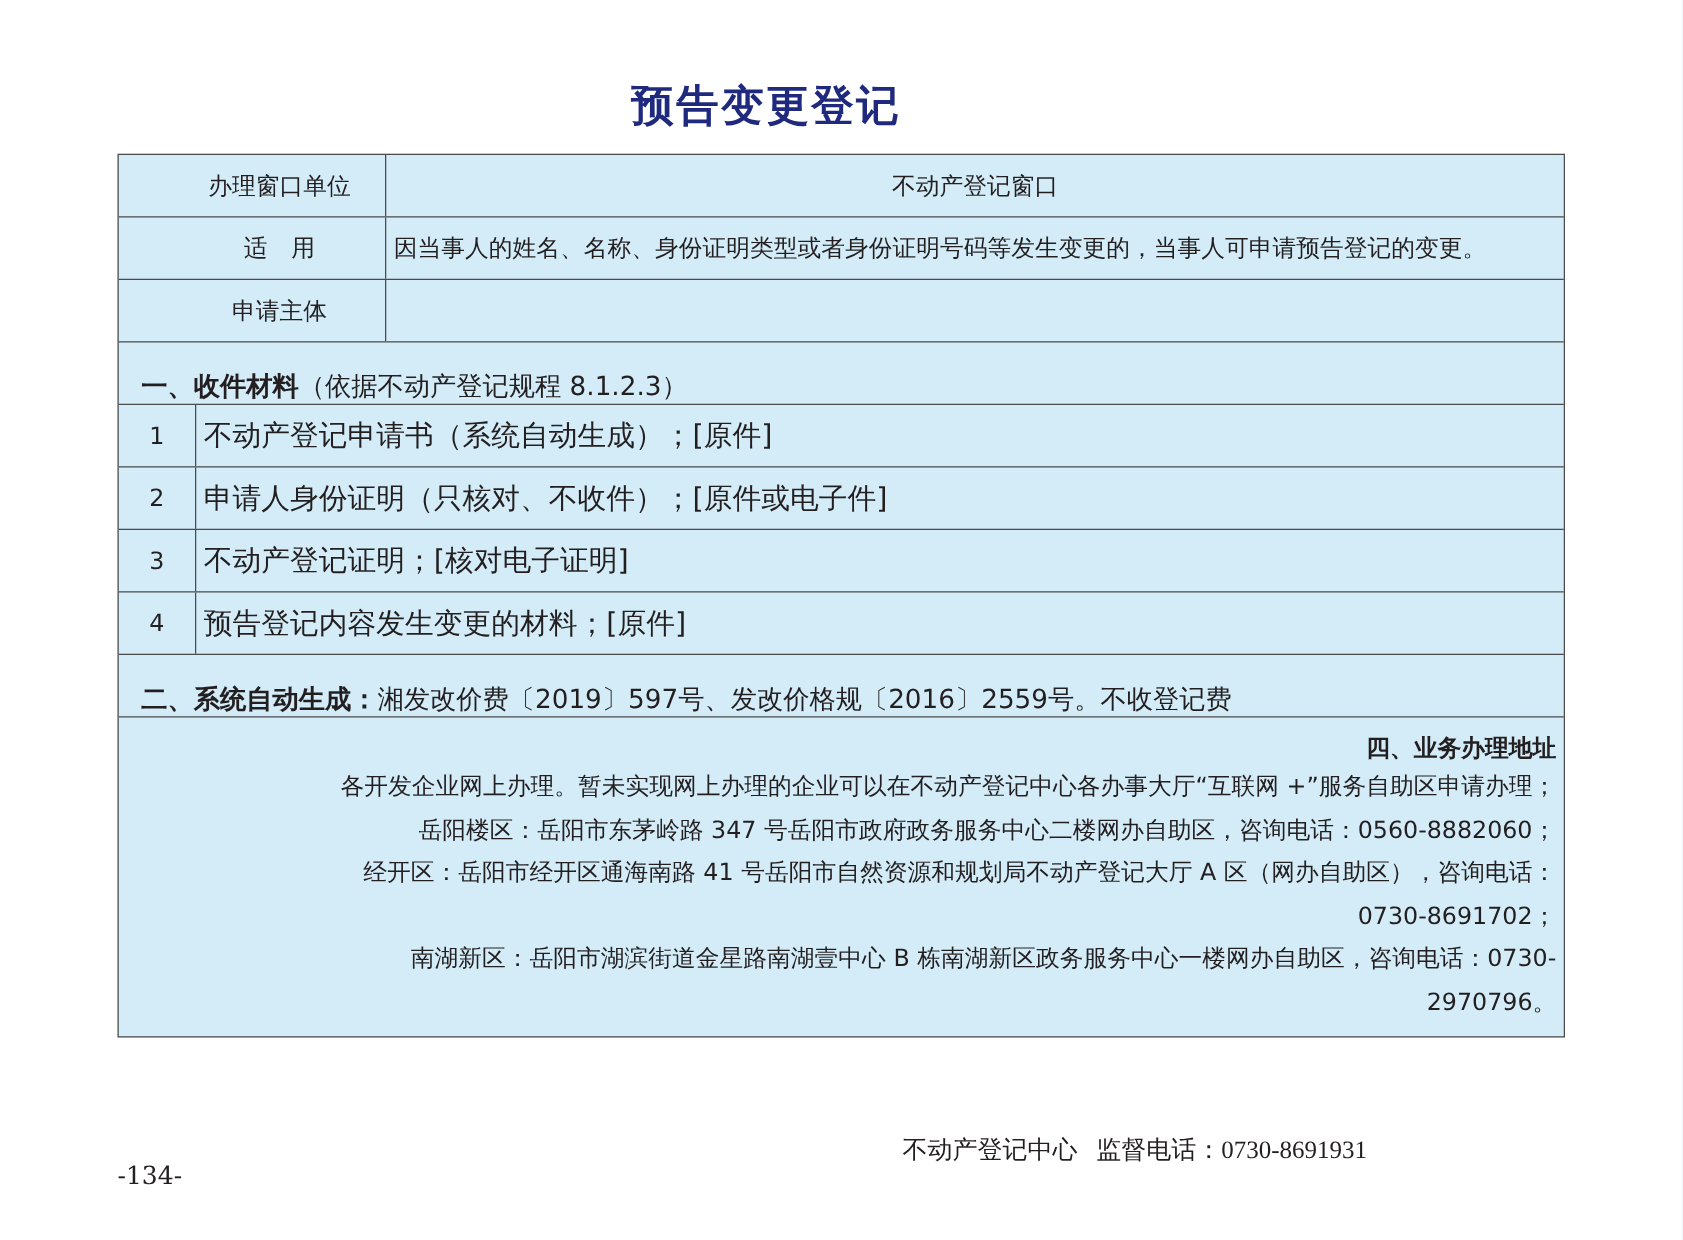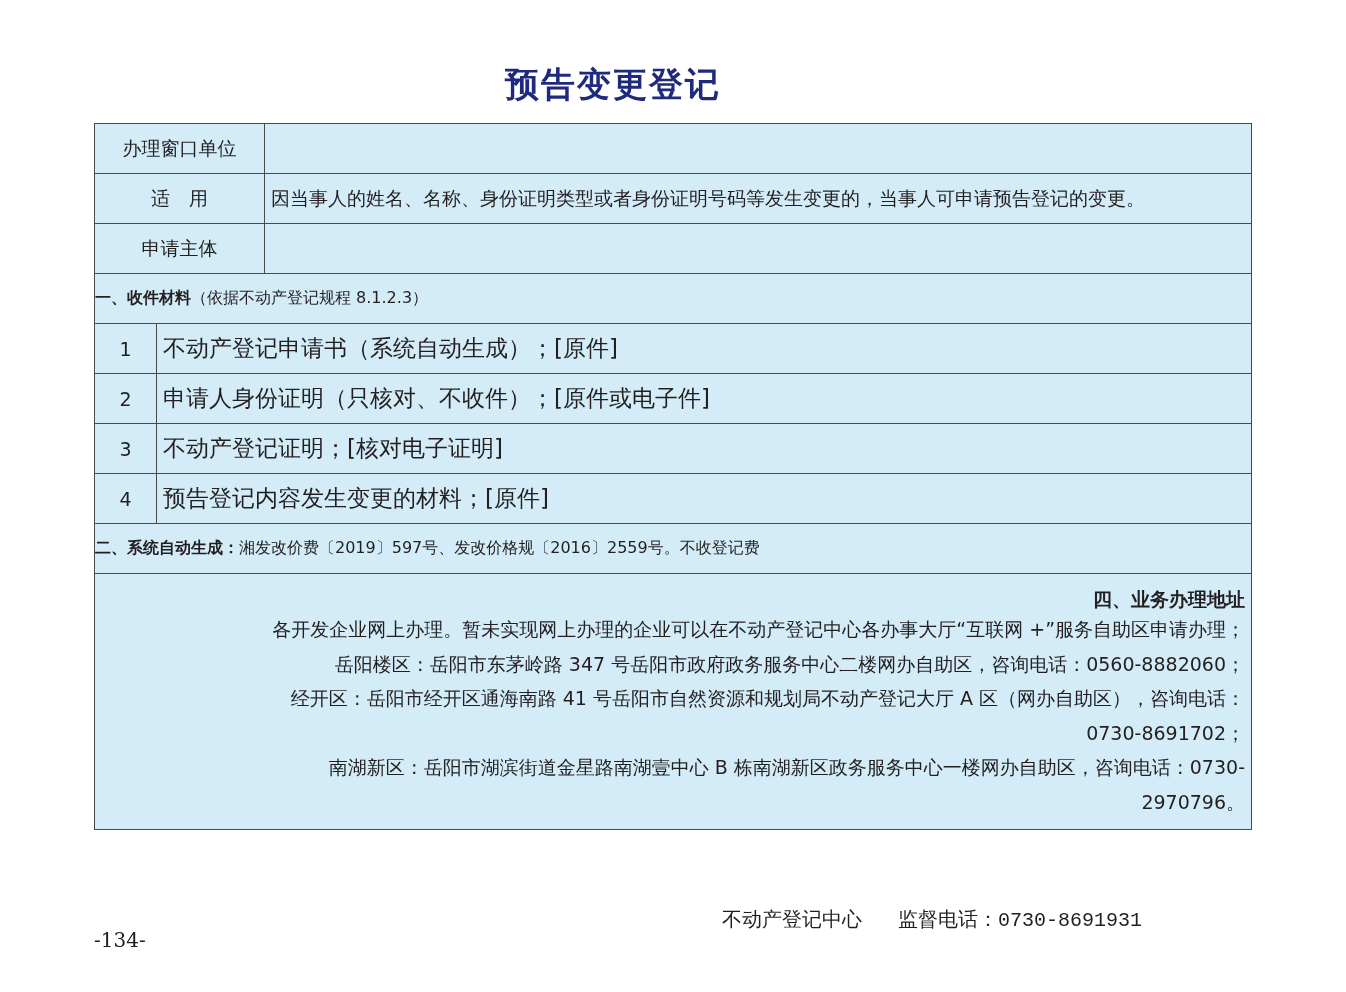--- a/index.html
+++ b/index.html
@@ -14,52 +14,53 @@
     font-size: 34px; color: #1f2a7e; letter-spacing: 2px;
   }
   .tbl {
     position: absolute; left: 94px; top: 123px; width: 1158px;
     border: 1px solid #4a4a4a; background: #d3ecf8; box-sizing: border-box;
   }
   .row { display: flex; border-bottom: 1px solid #4a4a4a; box-sizing: border-box; height: 50px; }
   .row:last-child { border-bottom: none; text-align: right; }
   .lab {
     width: 170px; border-right: 1px solid #4a4a4a; display: flex; align-items: center;
-    justify-content: center; font-size: 19px; box-sizing: border-box;
+    justify-content: center; font-size: 19px; box-sizing: border-box; margin-left: 44px;
   }
   .val { flex: 1; display: flex; align-items: center; font-size: 19px; padding-left: 6px; }
   .val.center { justify-content: center; padding-left: 0; }
-  .sec { display: flex; align-items: center; font-size: 16px; padding-left: 0; flex: 1; }
+  .sec { display: flex; align-items: flex-end; font-size: 21px; padding-left: 18px; flex: 1; }
   .sec b { font-weight: bold; }
   .num {
     width: 62px; border-right: 1px solid #4a4a4a; display: flex; align-items: center;
     justify-content: center; font-size: 19px; box-sizing: border-box;
   }
   .item { flex: 1; display: flex; align-items: center; font-size: 23px; padding-left: 6px; }
   .addr { height: auto; display: block; padding: 12px 6px 10px 6px; }
   .addr .h { font-size: 19px; font-weight: bold; line-height: 26px; }
   .addr .ln { font-size: 19px; line-height: 34.5px; padding-left: 43px; white-space: nowrap; }
   .footer {
     position: absolute; top: 906px; left: 722px;
-    font-family: Liberation Mono, monospace; font-size: 20px; color: #231f20;
+    font-family: Liberation Serif, serif; font-size: 20px; color: #231f20;
     white-space: pre;
   }
   .pageno {
     position: absolute; top: 928px; left: 94px;
     font-family: "DejaVu Serif", "Liberation Serif", serif; font-size: 20px; color: #231f20;
   }
 </style>
 </head>
 <body>
 
 <div class="title">预告变更登记</div>
 
 <div class="tbl">
   <div class="row">
     <div class="lab">办理窗口单位</div>
+    <div class="val center">不动产登记窗口</div>
   </div>
   <div class="row">
     <div class="lab">适　用</div>
     <div class="val">因当事人的姓名、名称、身份证明类型或者身份证明号码等发生变更的，当事人可申请预告登记的变更。</div>
   </div>
   <div class="row">
     <div class="lab">申请主体</div>
   </div>
 
   <div class="row">

